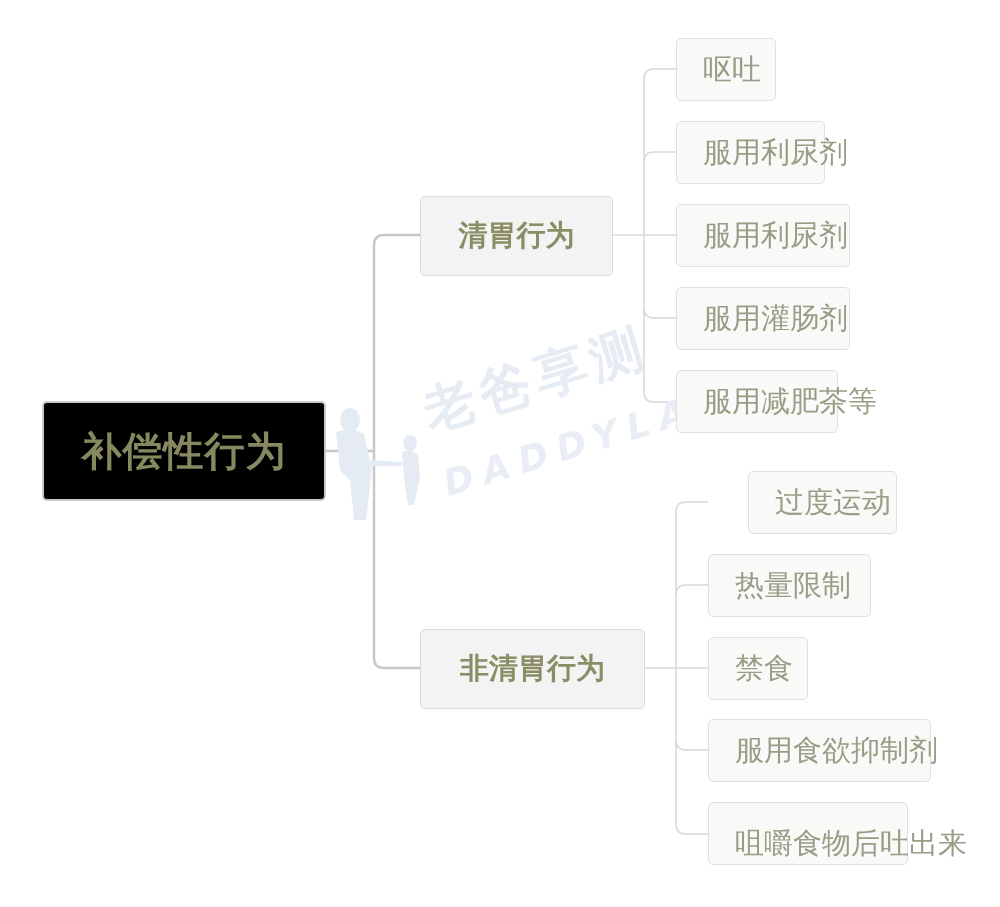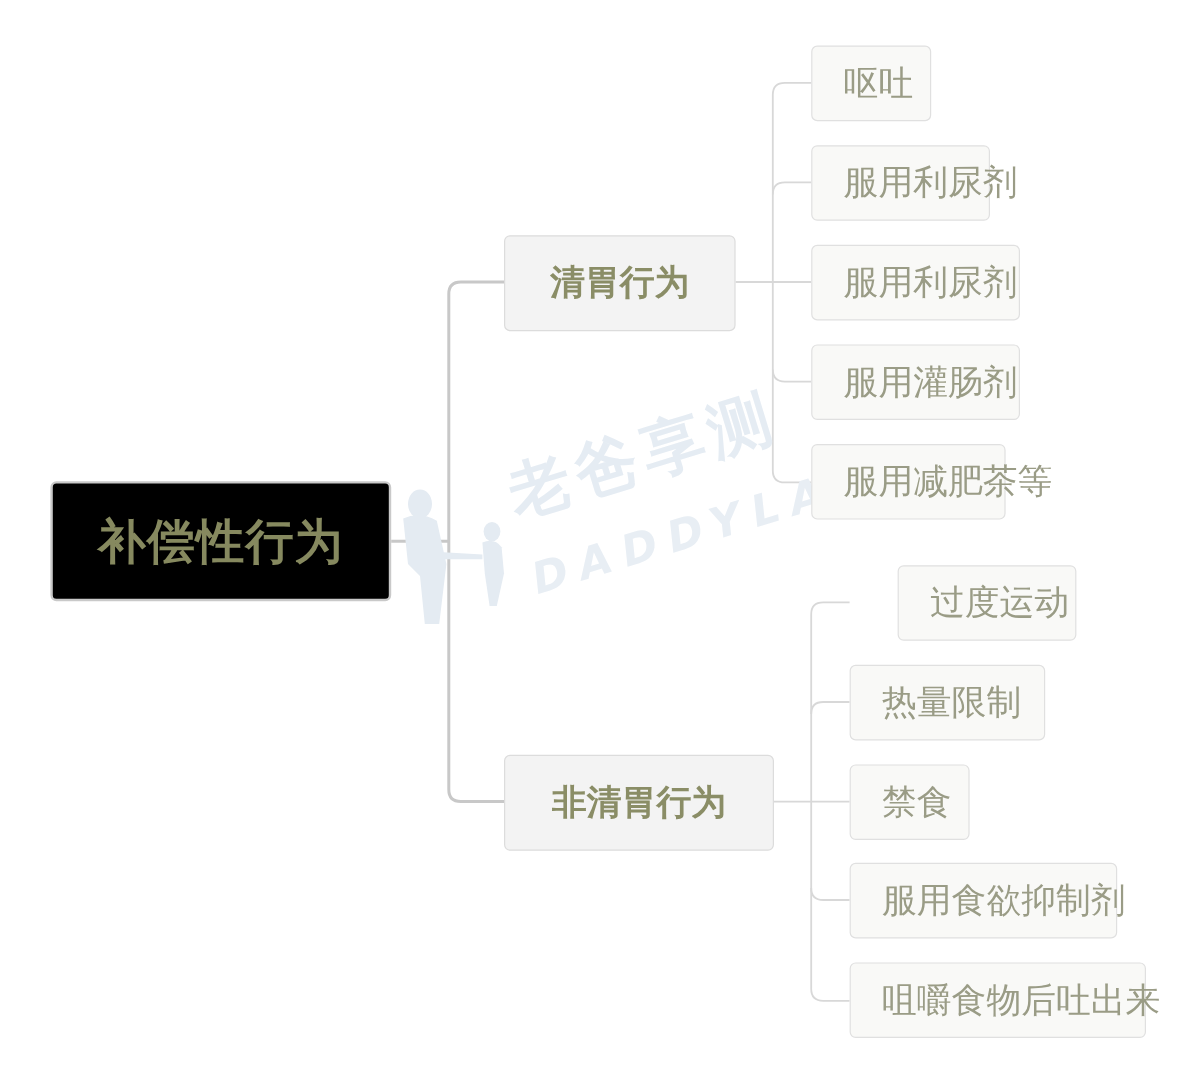--- a/index.html
+++ b/index.html
@@ -89,15 +89,15 @@
 </div>
 <div class="node leaf" style="left:708px;top:554px;width:163px;">
   <span>热量限制</span>
 </div>
 <div class="node leaf" style="left:708px;top:637px;width:100px;">
   <span>禁食</span>
 </div>
 <div class="node leaf" style="left:708px;top:719px;width:223px;">
   <span>服用食欲抑制剂</span>
 </div>
-<div class="node leaf" style="left:708px;top:802px;width:247px;">
+<div class="node leaf" style="left:708px;top:802px;width:200px;align-items:flex-end;">
   <span>咀嚼食物后吐出来</span>
 </div>
 
 </body></html>

